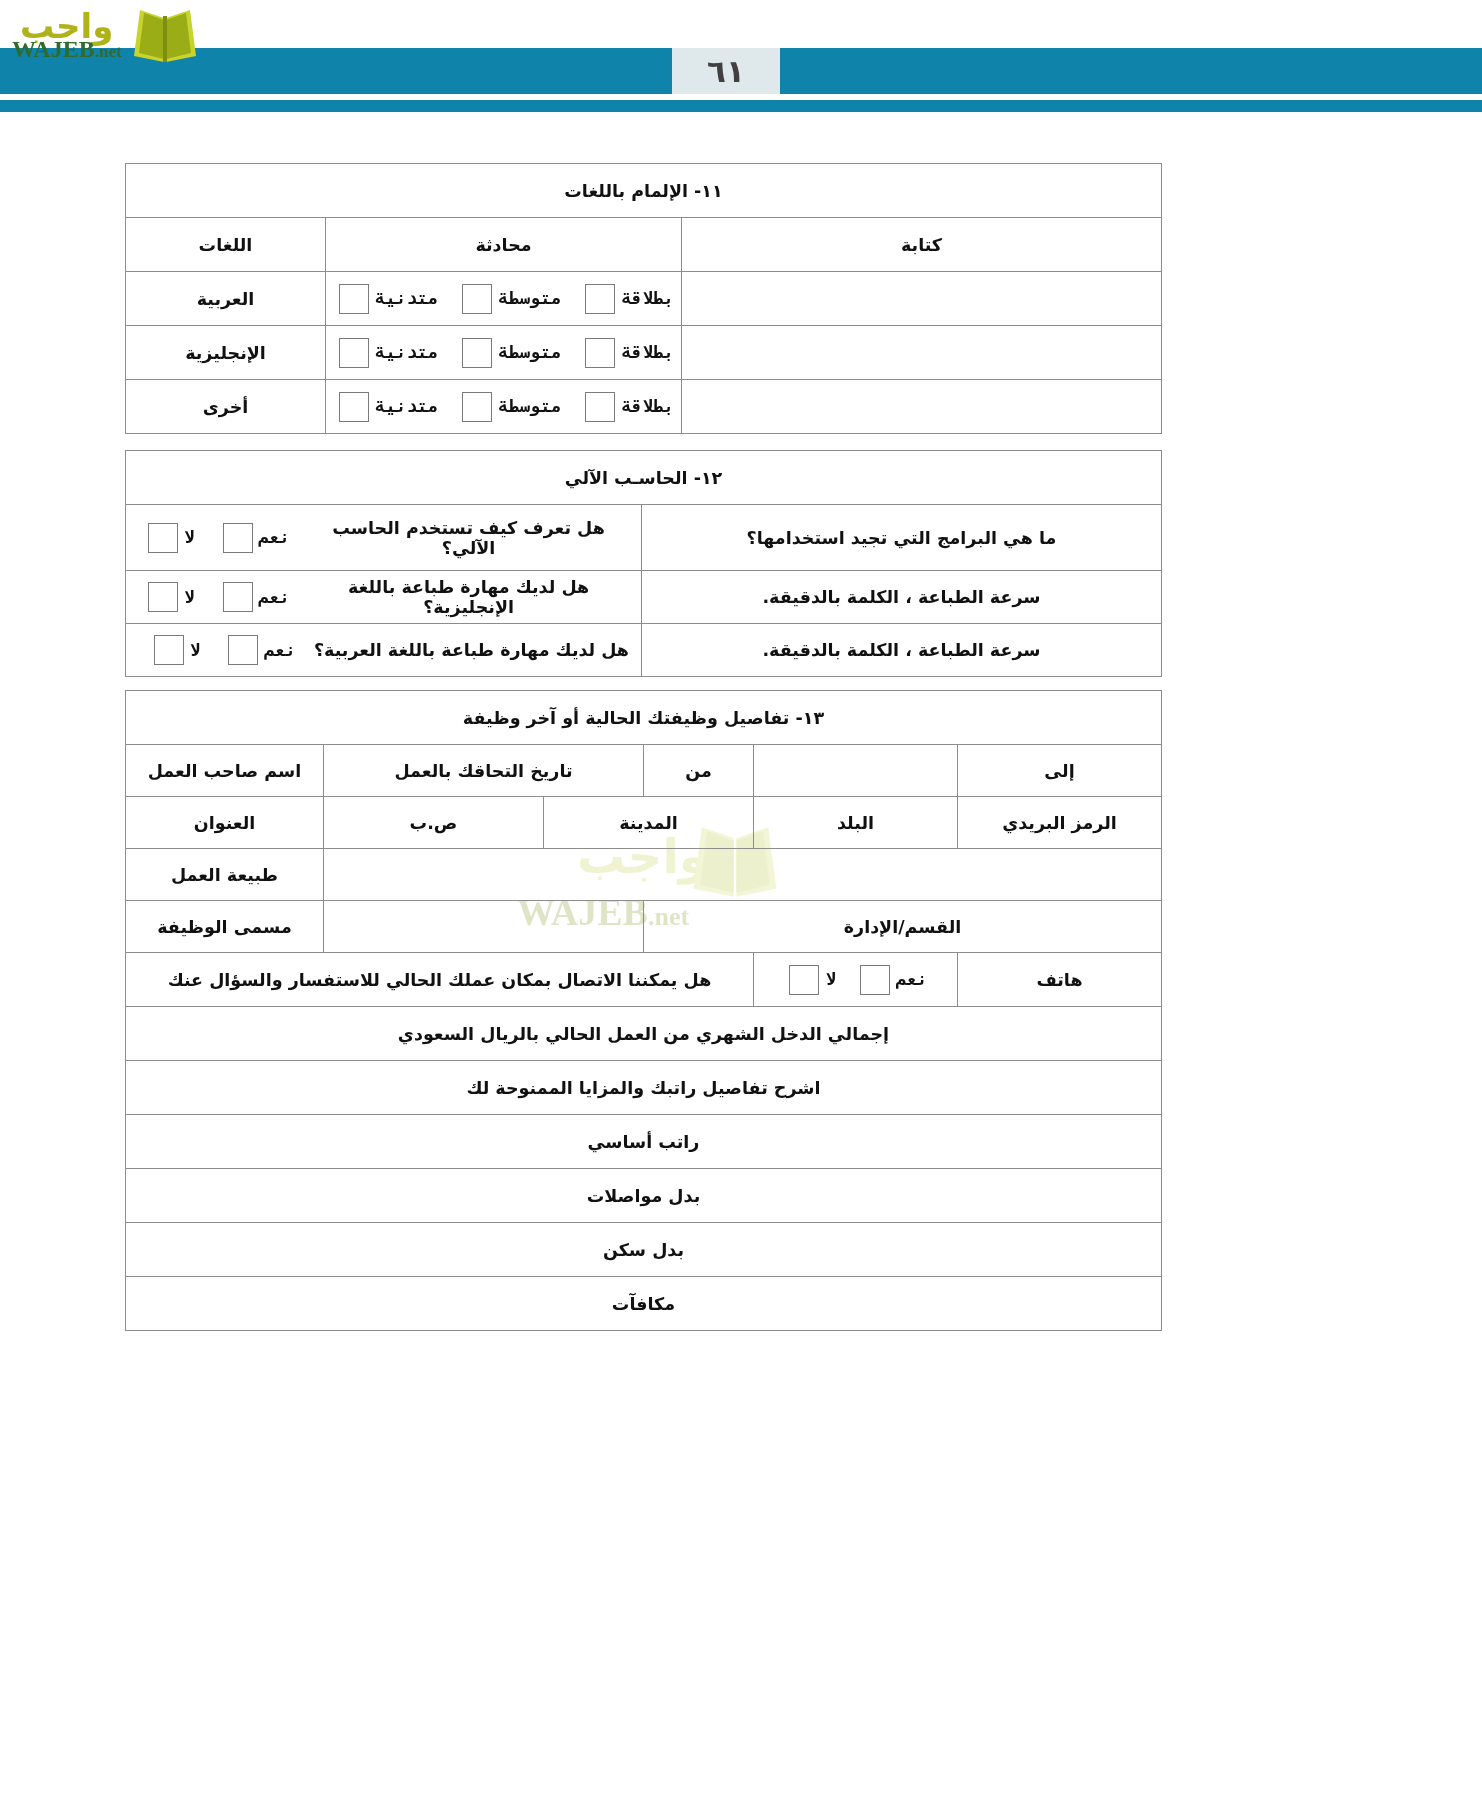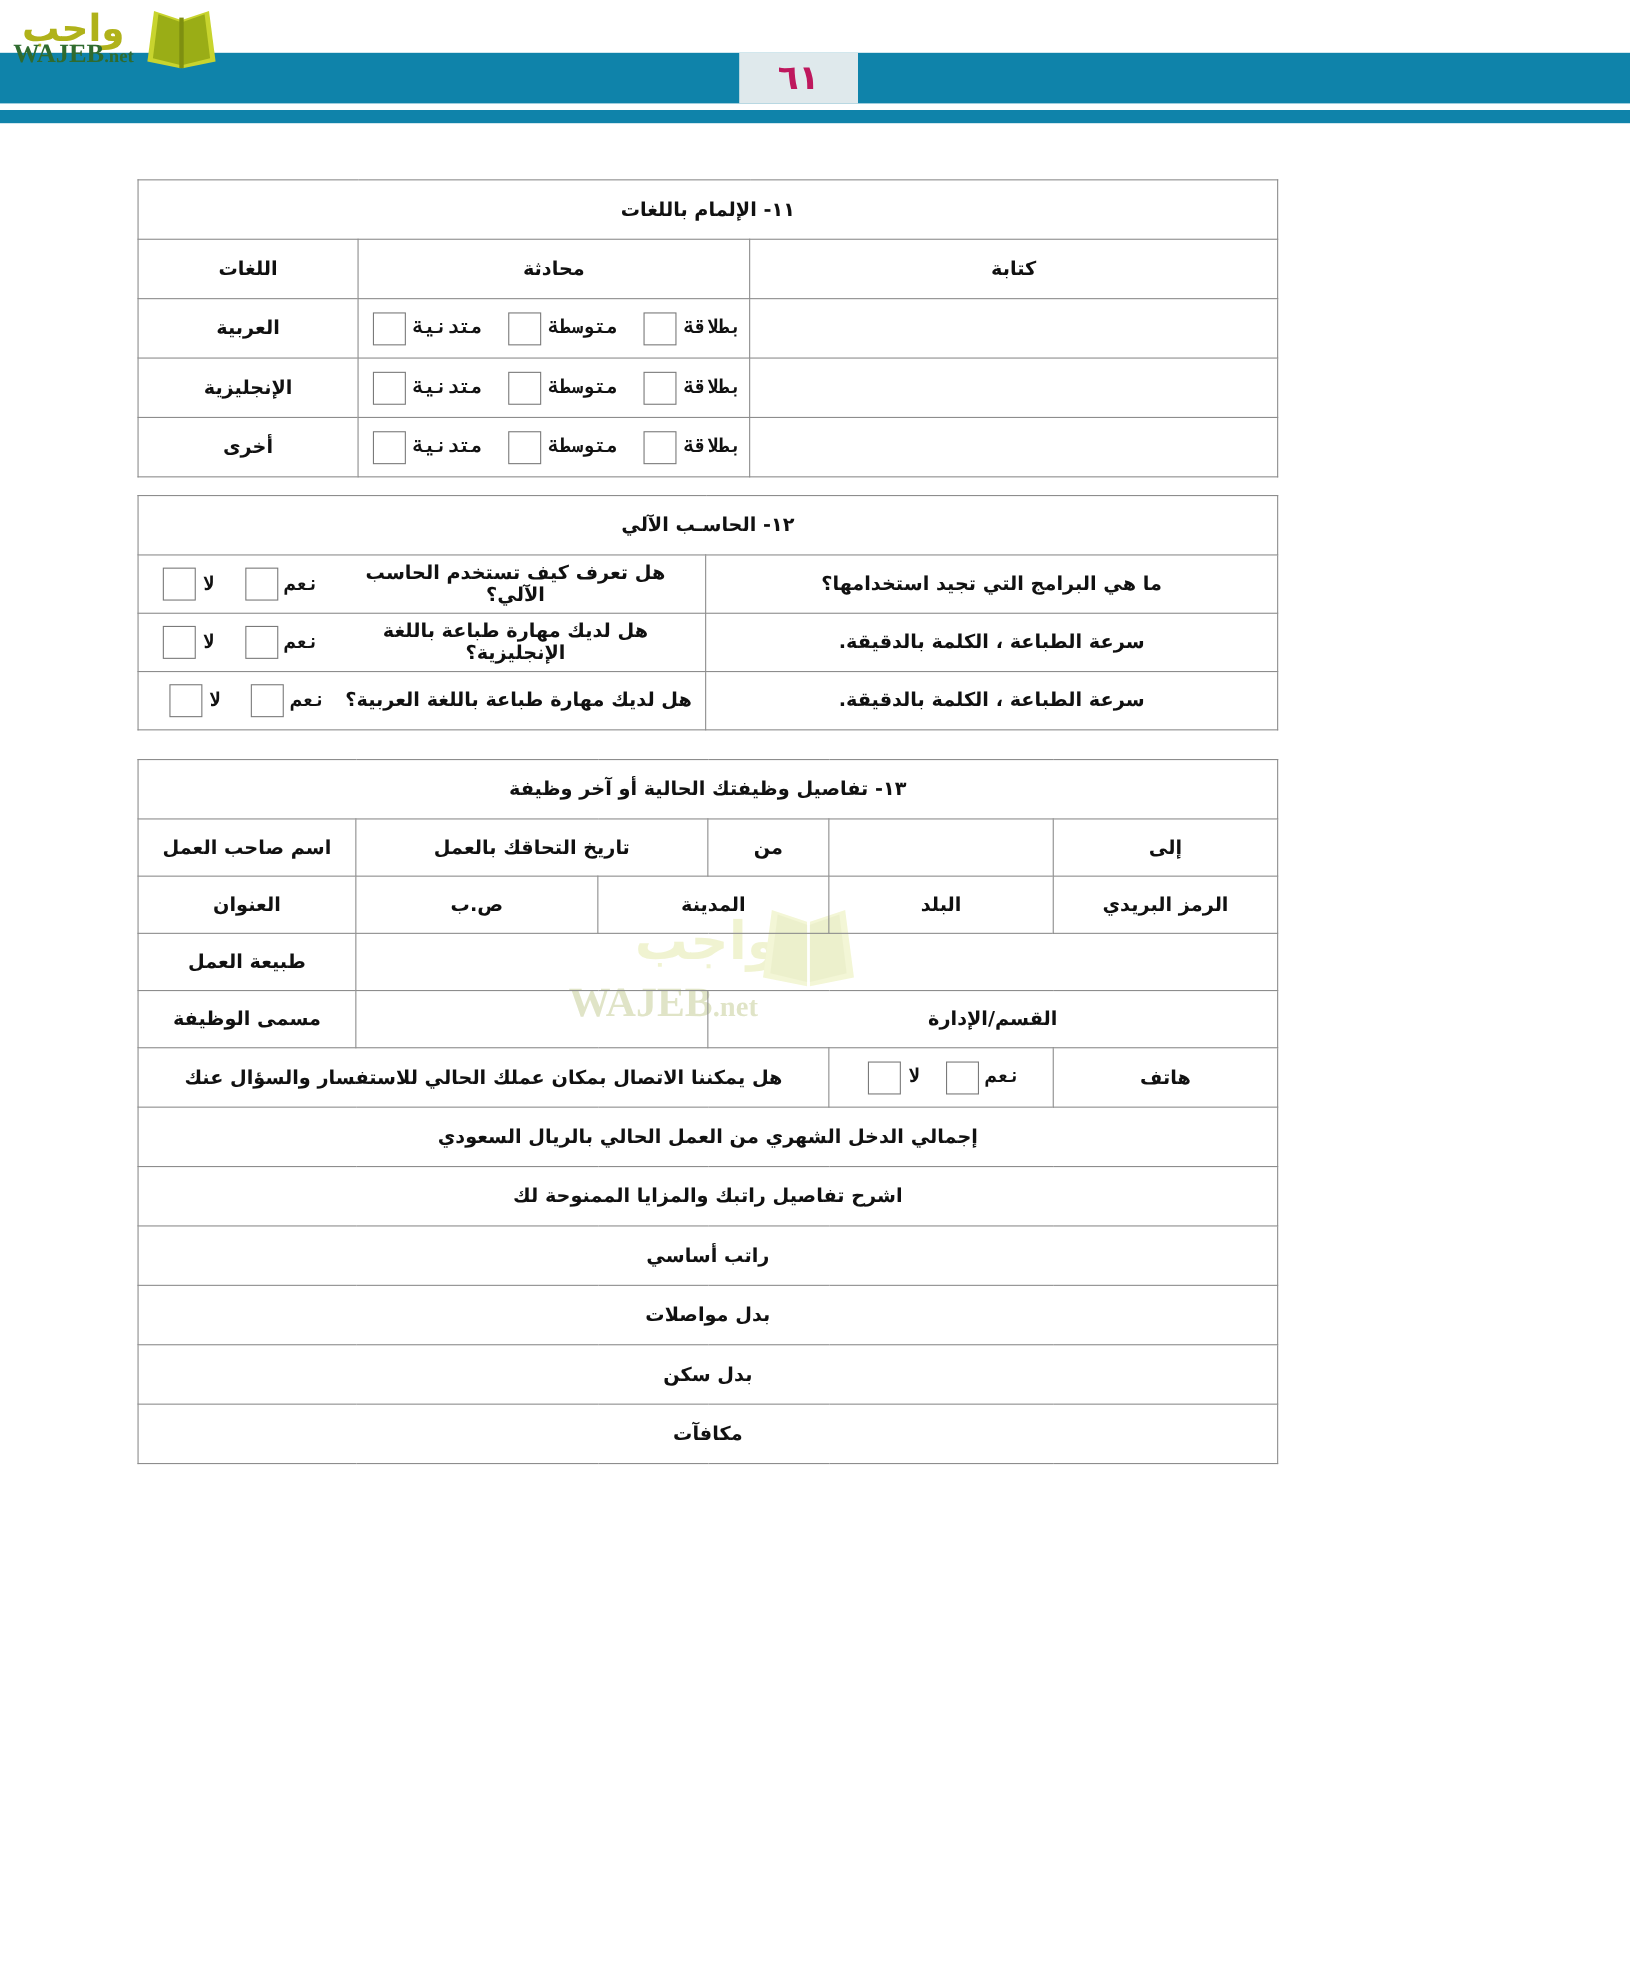--- a/index.html
+++ b/index.html
@@ -34,21 +34,21 @@
     position: absolute;
     top: 48px;
     left: 672px;
     width: 108px; height: 46px;
     background: #dfe9ec;
     display: flex;
     align-items: center;
     justify-content: center;
     font-size: 31px;
     font-weight: bold;
-    color: #be185d;
+    color: #404040;
     letter-spacing: 1px;
   }
 
   
   .logo {
     position: absolute;
     top: 4px; left: 8px;
     width: 190px; height: 62px;
     z-index: 5;
   }
@@ -280,21 +280,21 @@
       <colgroup>
           <col style="width:520px">
           <col style="width:516px">
         </colgroup>
       <tbody>
           <tr>
         <td class="sec-head" colspan="2">١٢- الحاسـب الآلي</td>
       </tr>
 
       <tr>
-        <td class="lbl-right" style="height:53px">ما هي البرامج التي تجيد استخدامها؟</td>
+        <td class="lbl-right" style="height:66px">ما هي البرامج التي تجيد استخدامها؟</td>
         <td class="lbl-right">
           <div class="optrow-right">
             <span class="qtext">هل تعرف كيف تستخدم الحاسب الآلي؟</span>
             <span class="opt">
                   <span class="txt">نعم</span>
                   <span class="cbx"></span>
                 </span>
             <span class="opt">
                   <span class="txt">لا</span>
                   <span class="cbx"></span>

